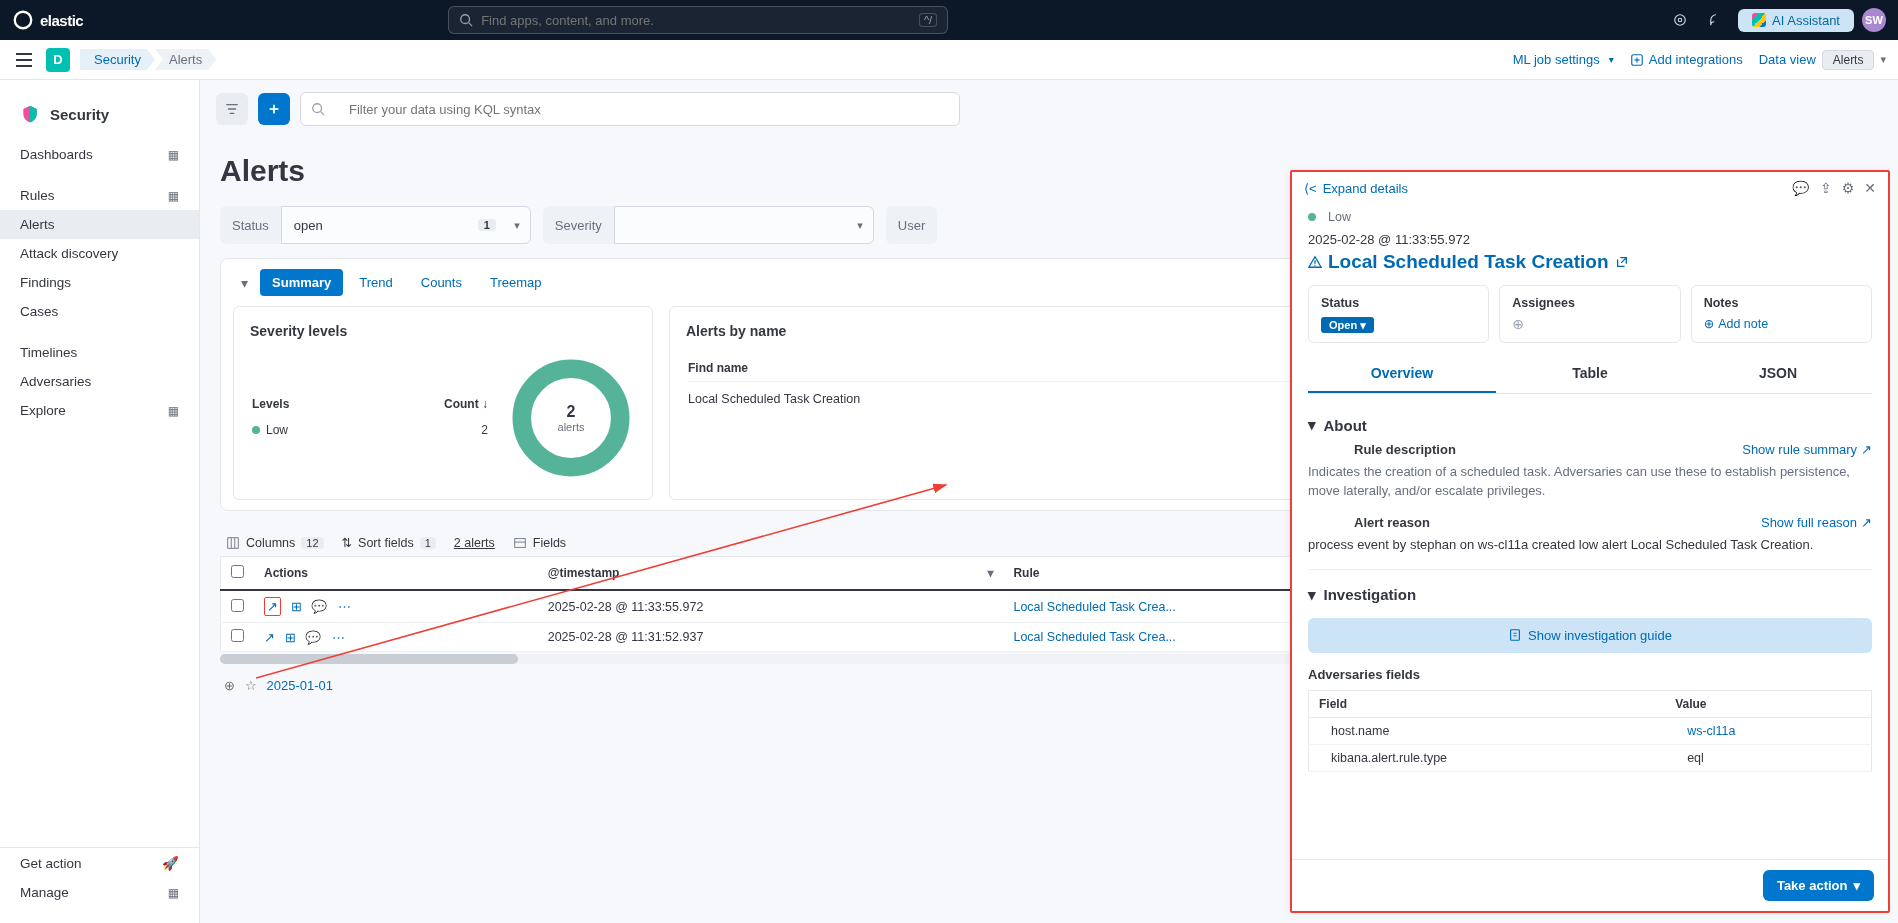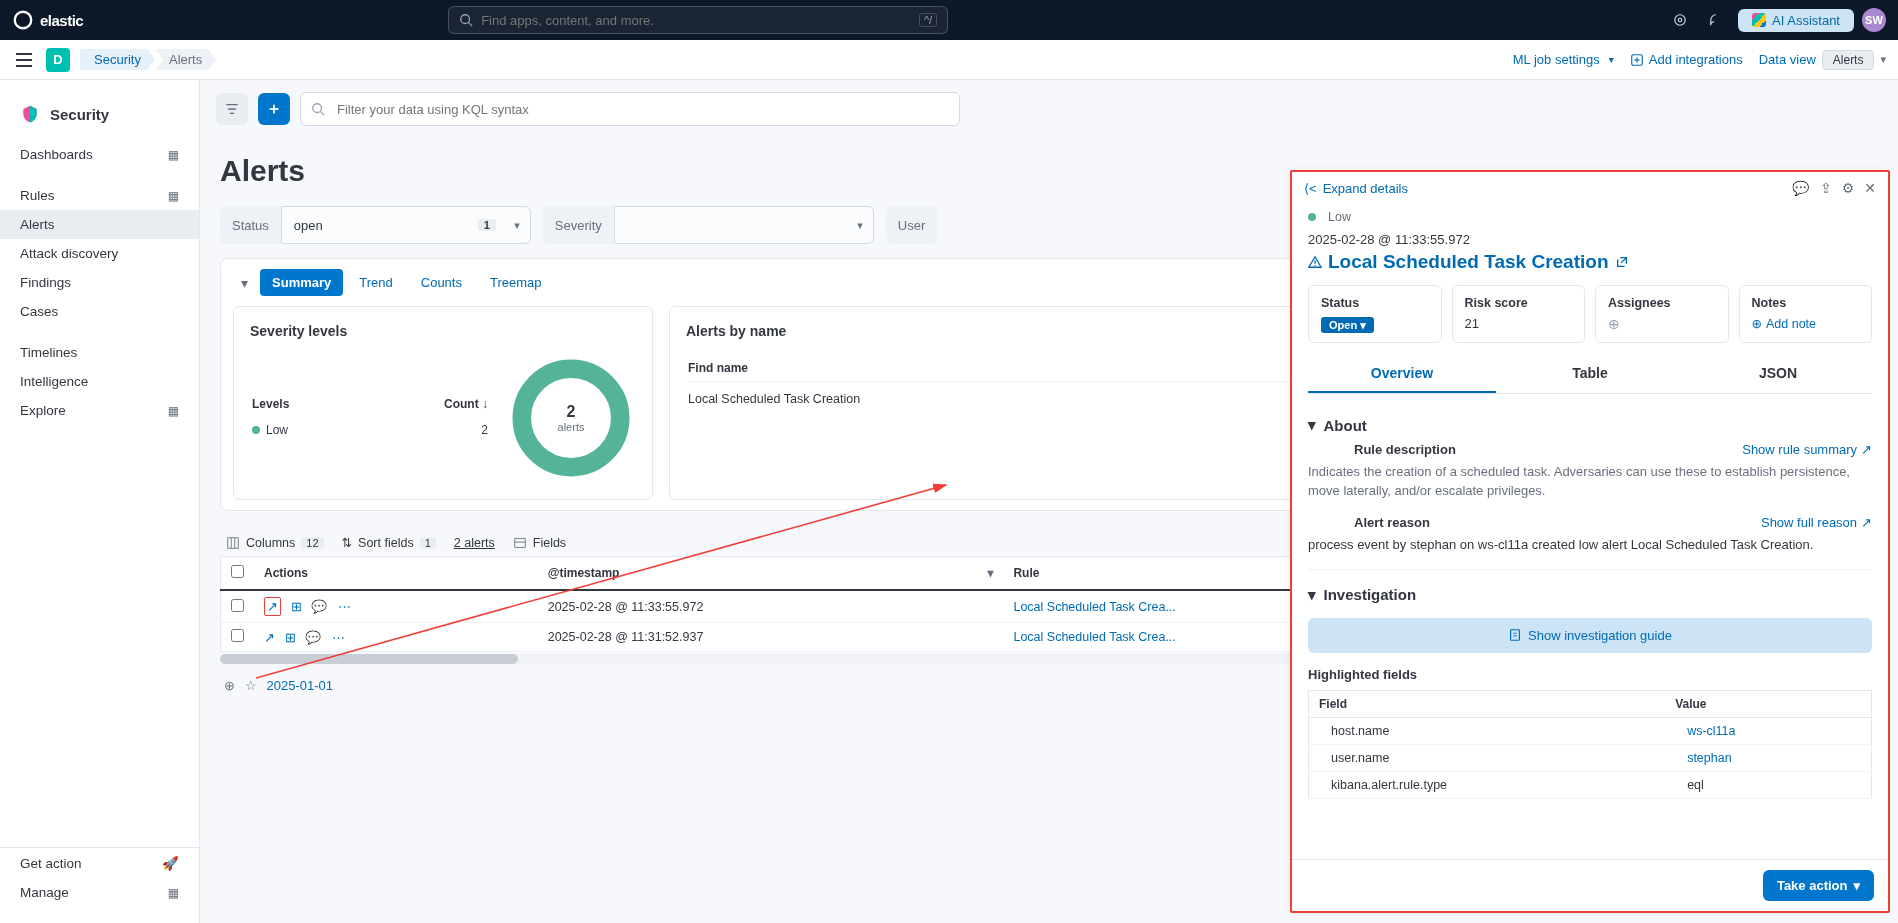--- a/index.html
+++ b/index.html
@@ -45,21 +45,21 @@
 .side-apps-icon { color: #69707d; font-size: 12px; }
 .sidebar-spacer { flex: 1; }
 .sidebar-bottom { border-top: 1px solid #e4e8ec; }
 
 
 .main { flex: 1; background: #f7f8fc; padding: 0; overflow: auto; position: relative; }
 .toolbar { display: flex; align-items: center; gap: 10px; padding: 12px 16px; }
 .icon-chip { width: 32px; height: 32px; border-radius: 6px; display: flex; align-items: center; justify-content: center; cursor: pointer; }
 .icon-chip.filter { background: #e9edf2; color: #69707d; }
 .icon-chip.add { background: #07c; color: #fff; }
-.kql-input { flex: 1; max-width: 660px; background: #fff; border: 1px solid #d3dae6; border-radius: 6px; height: 34px; display: flex; align-items: center; padding: 0 10px; gap: 12px; color: #98a2b3; }
+.kql-input { flex: 1; max-width: 660px; background: #fff; border: 1px solid #d3dae6; border-radius: 6px; height: 34px; display: flex; align-items: center; padding: 0 10px; gap: 24px; color: #98a2b3; }
 .kql-input input { border: none; outline: none; flex: 1; font-size: 13px; }
 
 .page-body { padding: 8px 20px 20px; }
 h1.page-title { font-size: 30px; font-weight: 700; margin: 8px 0 18px; }
 
 .filter-row { display: flex; gap: 12px; margin-bottom: 14px; }
 .filter-card { background: #eef1f6; border-radius: 6px; display: flex; align-items: center; height: 38px; }
 .filter-card .lbl { padding: 0 12px; color: #69707d; font-size: 13px; }
 .filter-card .sel { background: #fbfcfd; border: 1px solid #d3dae6; border-radius: 0 6px 6px 0; height: 100%; display: flex; align-items: center; padding: 0 28px 0 12px; position: relative; font-size: 13px; min-width: 180px; }
 .filter-card .sel::after { content: '▾'; position: absolute; right: 10px; color: #69707d; font-size: 11px; }
@@ -256,21 +256,21 @@
         <span>Findings</span>
       </div>
     <div class="side-item">
         <span>Cases</span>
       </div>
     <div style="height:12px"></div>
     <div class="side-item">
         <span>Timelines</span>
       </div>
     <div class="side-item">
-        <span>Intelligence</span>
+        <span>Adversaries</span>
       </div>
     <div class="side-item">
         <span>Explore</span>
         <span class="side-apps-icon">▦</span>
       </div>
     <div class="sidebar-spacer"></div>
     <div class="sidebar-bottom">
       <div class="side-item">
           <span>Get action</span>
           <span>🚀</span>
@@ -497,24 +497,20 @@
             <path d="M6 3h7v7M13 3L7 9M11 13H3V5" fill="none" stroke="#006bb4" stroke-width="1.5"></path>
           </svg>
       </div>
 
       <div class="stat-row">
         <div class="stat-card">
           <div class="lbl">Status</div>
           <span class="status-badge"><span>Open</span> ▾</span>
         </div>
         <div class="stat-card">
-          <div class="lbl">Risk score</div>
-          <div style="font-size:13px">21</div>
-        </div>
-        <div class="stat-card">
           <div class="lbl">Assignees</div>
           <span style="color:#98a2b3">⊕</span>
         </div>
         <div class="stat-card">
           <div class="lbl">Notes</div>
           <div class="add-note-link">
               <span>⊕</span>
               <span>Add note</span>
             </div>
         </div>
@@ -557,36 +553,32 @@
 
       <div class="guide-btn">
         <svg class="small-icon" viewBox="0 0 16 16">
             <rect x="3" y="2" width="10" height="12" rx="1" fill="none" stroke="#006bb4" stroke-width="1.3"></rect>
             <line x1="6" y1="6" x2="10" y2="6" stroke="#006bb4"></line>
             <line x1="6" y1="9" x2="10" y2="9" stroke="#006bb4"></line>
           </svg>
         <span>Show investigation guide</span>
       </div>
 
-      <div style="font-weight:700;font-size:13px;margin-bottom:8px">Highlighted fields</div>
+      <div style="font-weight:700;font-size:13px;margin-bottom:8px">Adversaries fields</div>
       <table class="hl-table">
         <tbody>
             <tr>
               <th>Field</th>
               <th>Value</th>
             </tr>
         <tr>
               <td>host.name</td>
               <td class="vlink">ws-cl11a</td>
             </tr>
         <tr>
-              <td>user.name</td>
-              <td class="vlink">stephan</td>
-            </tr>
-        <tr>
               <td>kibana.alert.rule.type</td>
               <td>eql</td>
             </tr>
       </tbody>
         </table>
     </div>
     <div class="flyout-footer">
       <div class="take-action">
           <span>Take action</span>
           <span>▾</span>

